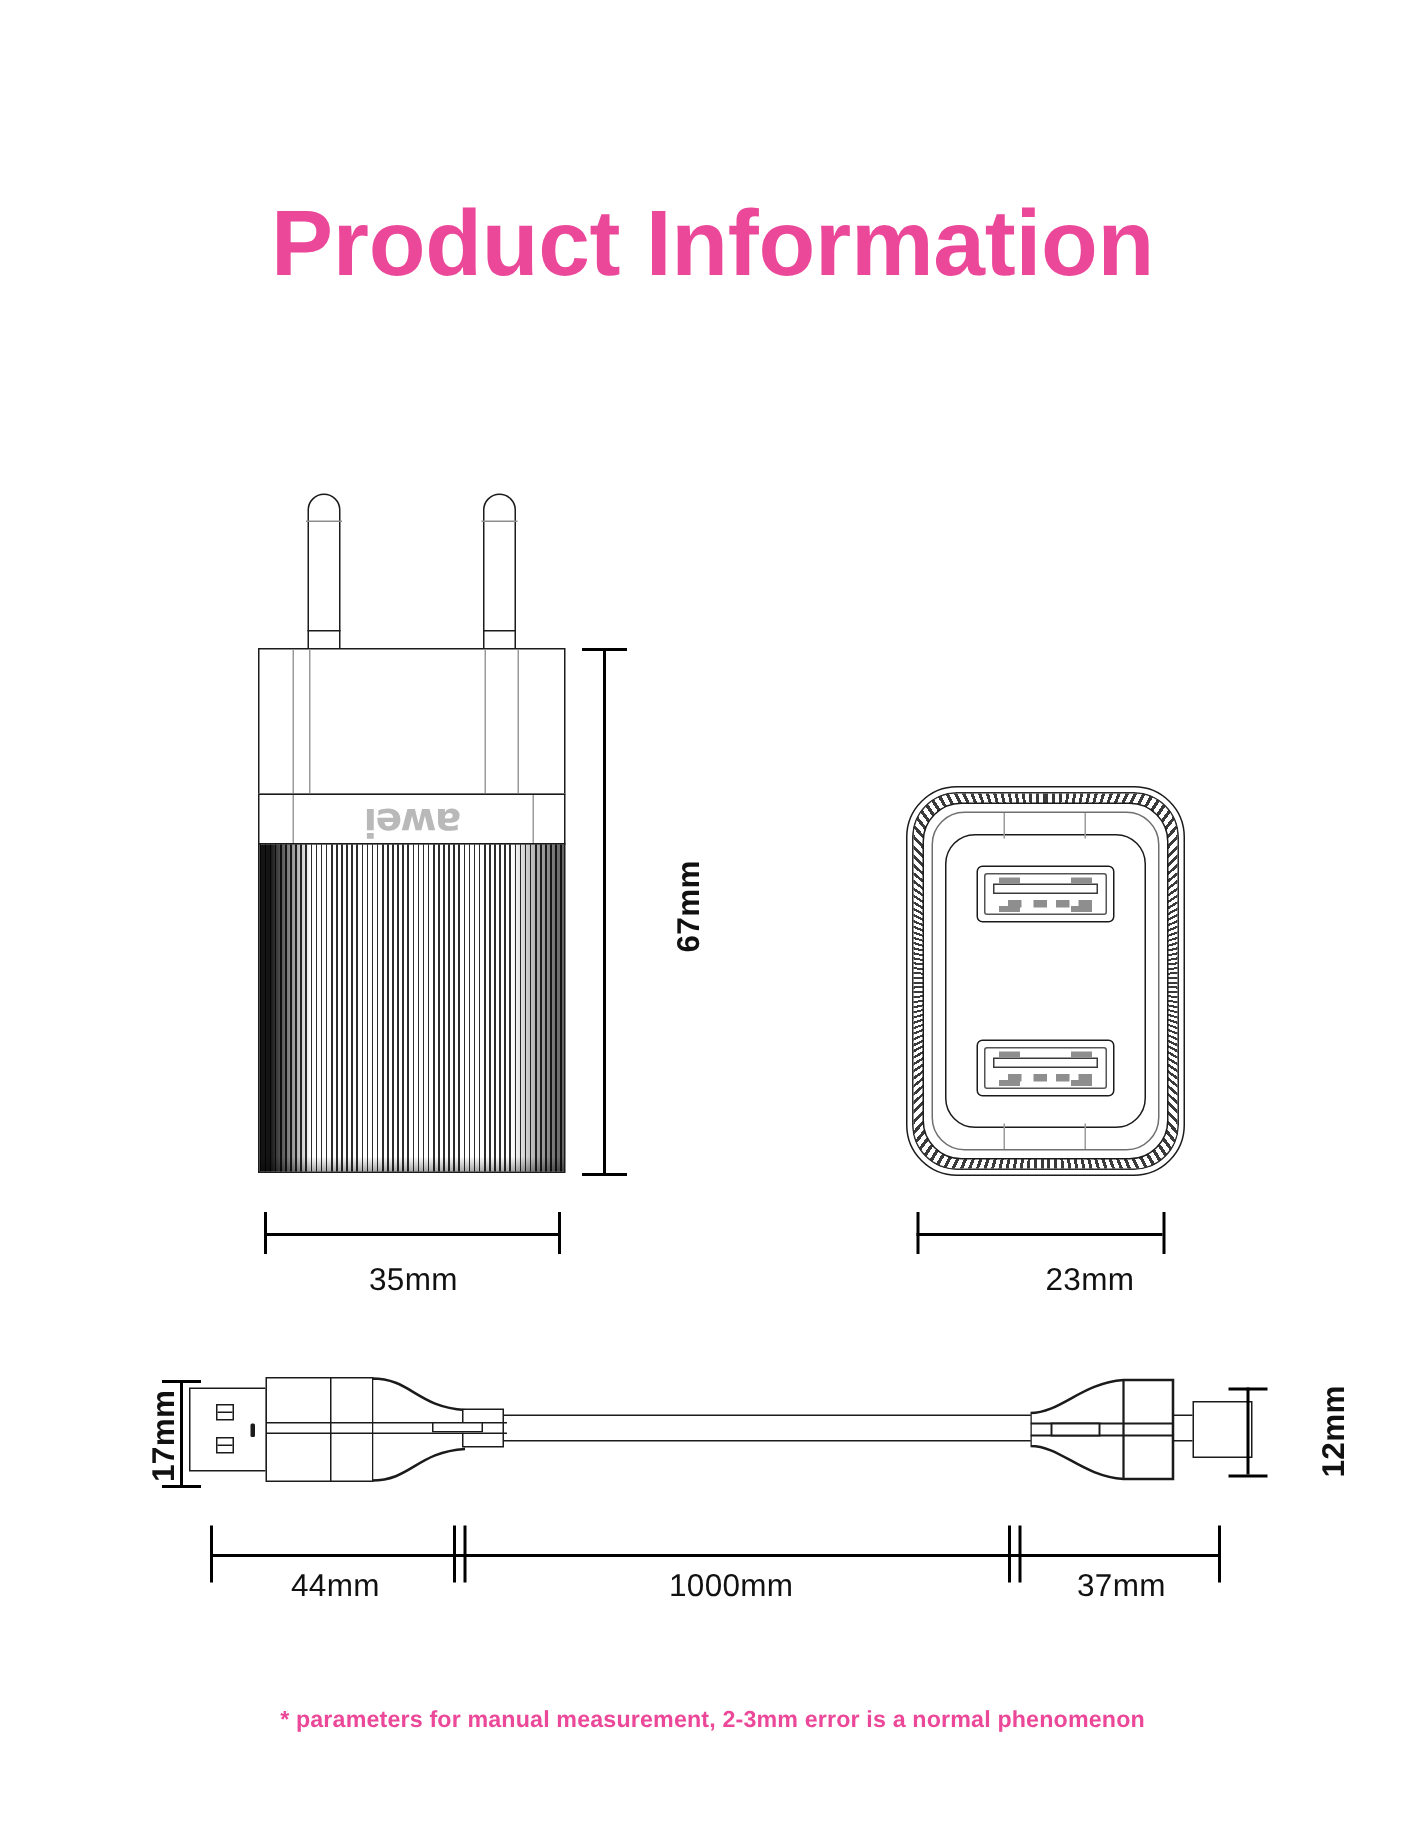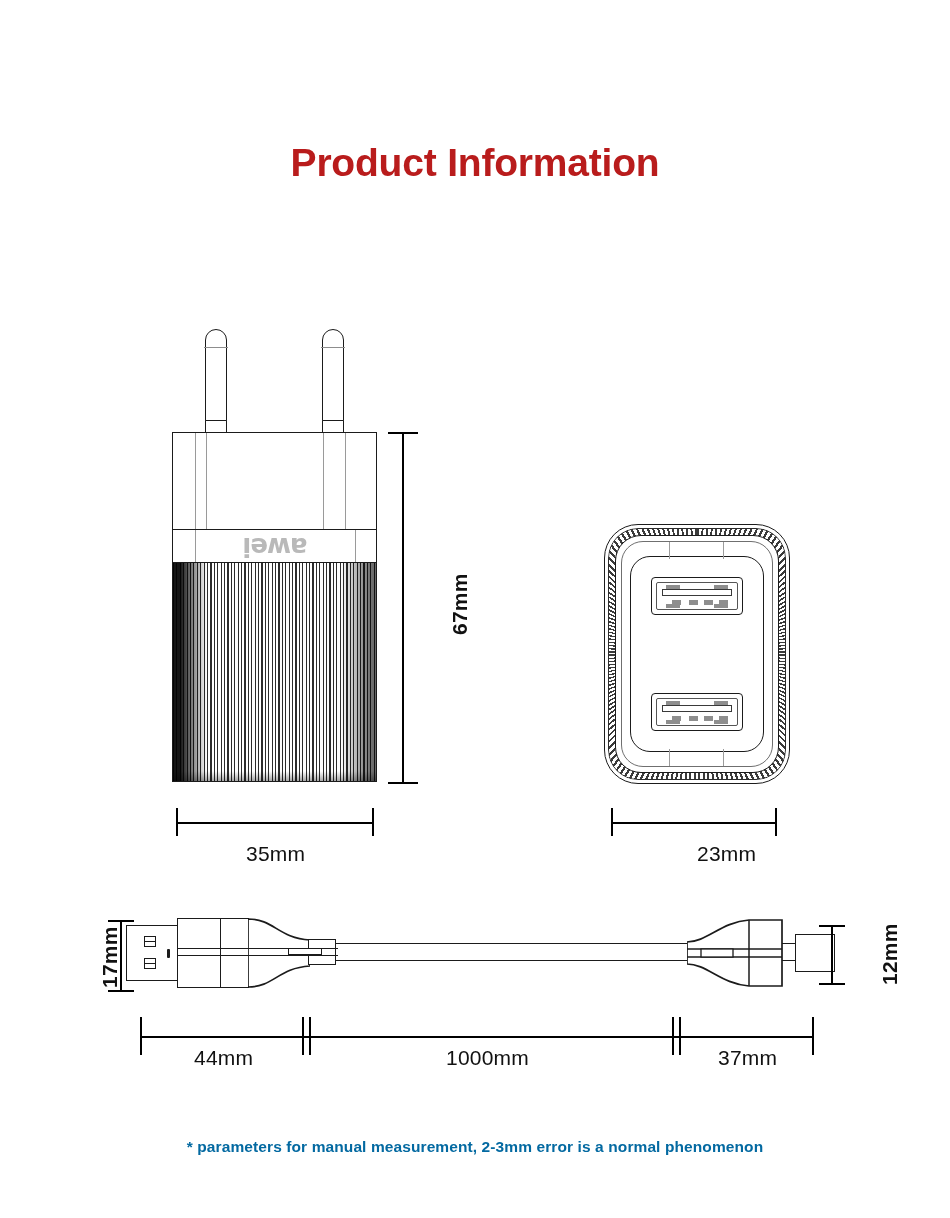--- a/index.html
+++ b/index.html
@@ -16,24 +16,24 @@
     color: #111111;
   }
 
   
   #page-title {
     position: absolute;
     left: 0;
     top: 132px;
     width: 950px;
     text-align: center;
-    font-size: 39px;
+    font-size: 62px;
     font-weight: bold;
     letter-spacing: -0.2px;
-    color: #b91c1c;
+    color: #ec4899;
     line-height: 62px;
     white-space: nowrap;
   }
 
   
   .dim-h-line {
     position: absolute;
     height: 0;
     border-top: 2.4px solid #000;
   }
@@ -388,21 +388,21 @@
 
   
   #footnote {
     position: absolute;
     left: 0;
     top: 1138px;
     width: 950px;
     text-align: center;
     font-size: 15.5px;
     font-weight: bold;
-    color: #0369a1;
+    color: #ec4899;
     letter-spacing: 0.1px;
     white-space: nowrap;
   }
 </style>
 </head>
 <body>
 
 <div id="page-title">Product Information</div>
 
 <div id="charger-front">

